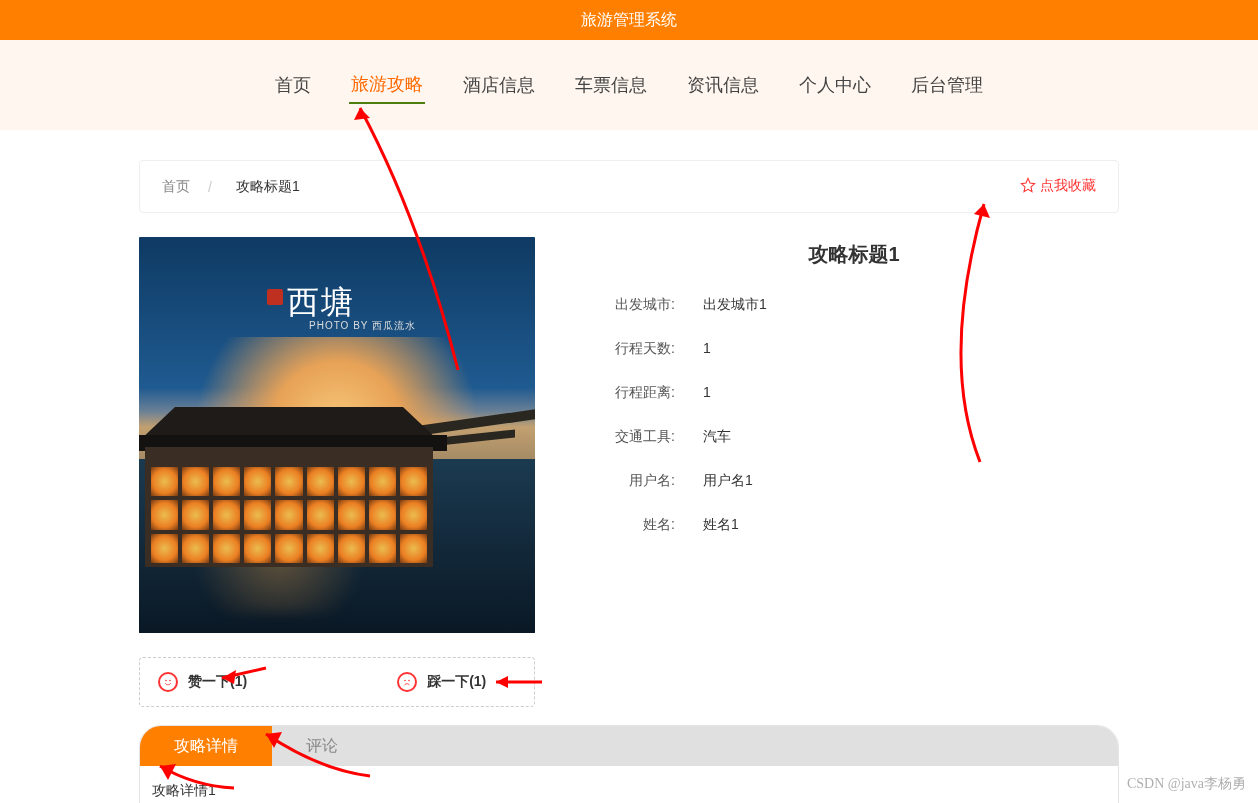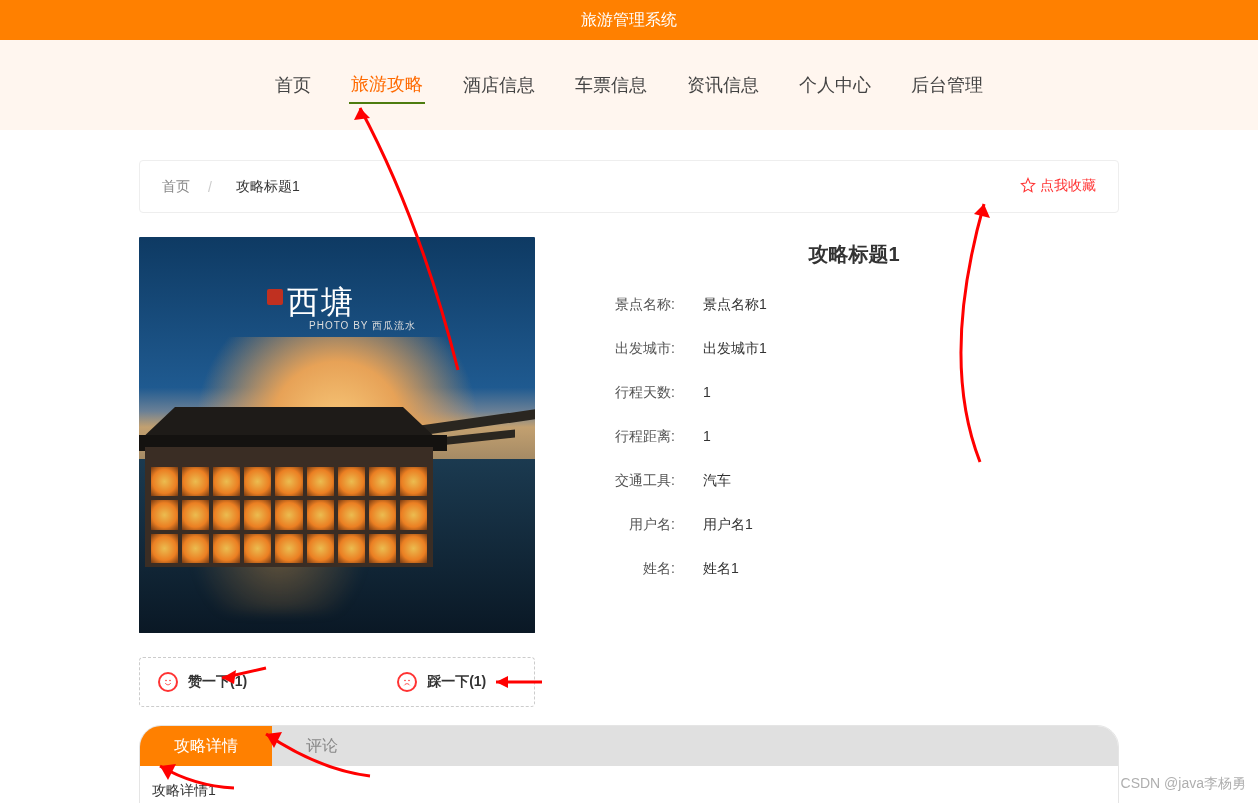--- a/index.html
+++ b/index.html
@@ -39,21 +39,21 @@
 .info-label { width:86px; color:#555; text-align:right; margin-right:28px; }
 .info-value { color:#333; }
 .vote-bar { border:1px dashed #ccc; border-radius:4px; width:396px; margin-top:24px; padding:14px 18px; display:flex; gap:150px; }
 .vote-item { display:flex; align-items:center; gap:10px; font-weight:bold; cursor:pointer; }
 .vote-icon { width:20px; height:20px; border:2px solid #ff3333; border-radius:50%; display:flex; align-items:center; justify-content:center; color:#ff3333; font-size:12px; line-height:1; }
 .tabs-wrap { margin-top:18px; border:1px solid #e5e5e5; border-radius:22px 22px 8px 8px; overflow:hidden; }
 .tabs { display:flex; background:#e0e0e0; height:40px; }
 .tab { padding:0 34px; line-height:40px; font-size:16px; cursor:pointer; color:#888; }
 .tab.active { background:#ff8000; color:#fff; }
 .tab-content { padding:16px 12px 26px; font-size:14px; }
-.watermark { position:fixed; right:12px; bottom:10px; color:rgba(120,120,120,0.6); font-size:14px; }
+.watermark { position:fixed; right:12px; bottom:10px; color:rgba(120,120,120,0.6); font-size:14px;font-family:Liberation Serif, serif; }
 .arrow { position:absolute; pointer-events:none; }
 .arrow svg { overflow:visible; }
 .arrow path { stroke:#ff0000; stroke-width:3; fill:none; }
 .arrow polygon { fill:#ff0000; }
 </style>
 </head>
 <body>
 
 <div class="top-header">
   <span>旅游管理系统</span>
@@ -154,24 +154,20 @@
               </svg>
           </span>
           <span>踩一下(1)</span>
         </div>
       </div>
     </div>
 
     <div class="info-col">
       <div class="info-title">攻略标题1</div>
       <div class="info-row">
-          <span class="info-label">景点名称:</span>
-          <span class="info-value">景点名称1</span>
-        </div>
-      <div class="info-row">
           <span class="info-label">出发城市:</span>
           <span class="info-value">出发城市1</span>
         </div>
       <div class="info-row">
           <span class="info-label">行程天数:</span>
           <span class="info-value">1</span>
         </div>
       <div class="info-row">
           <span class="info-label">行程距离:</span>
           <span class="info-value">1</span>

